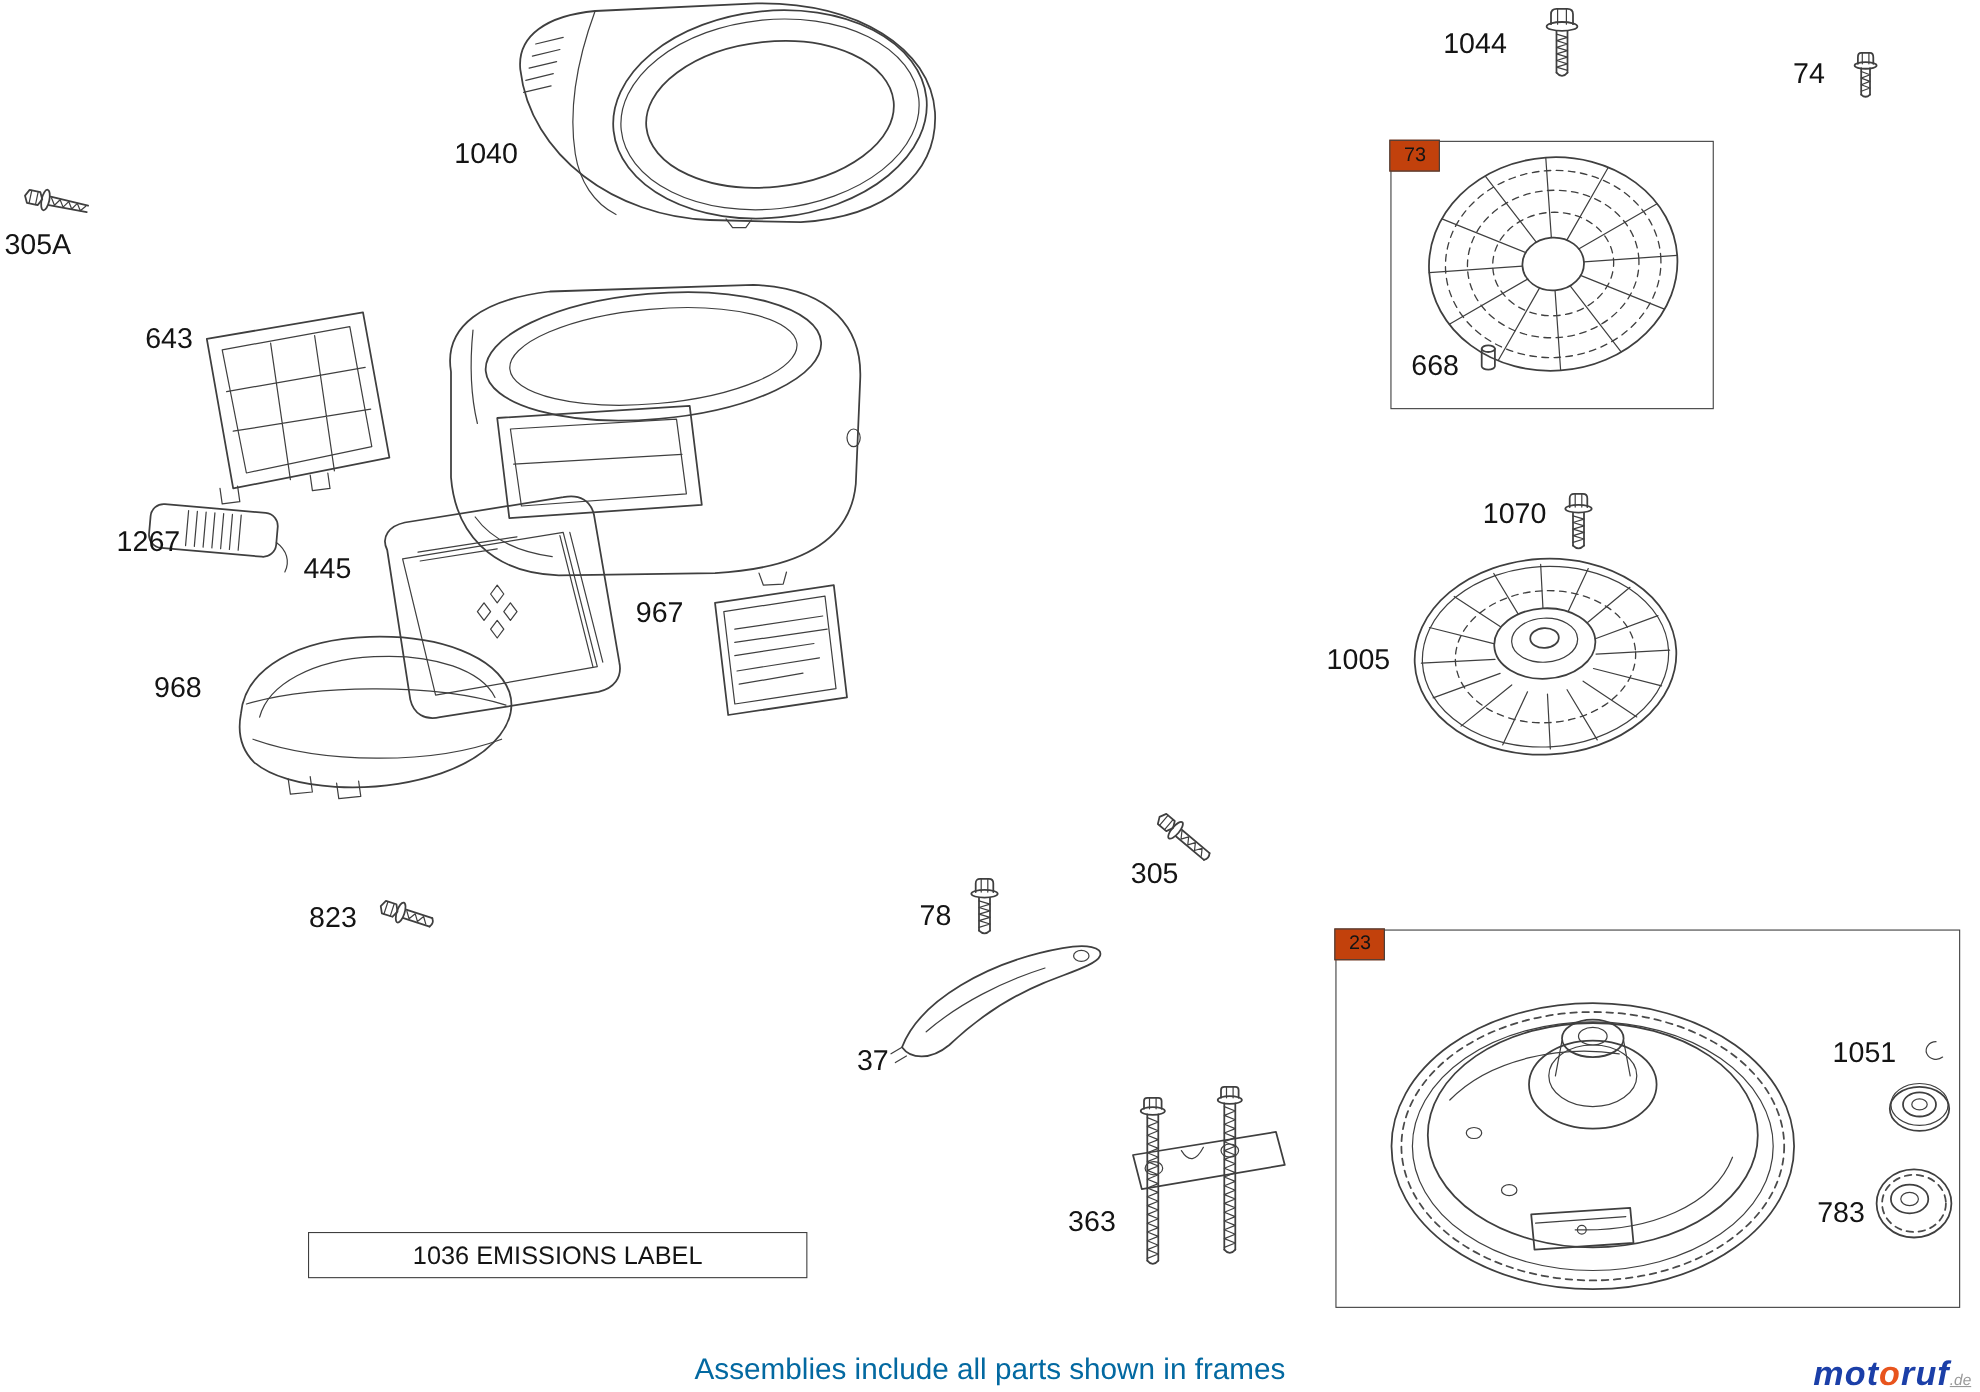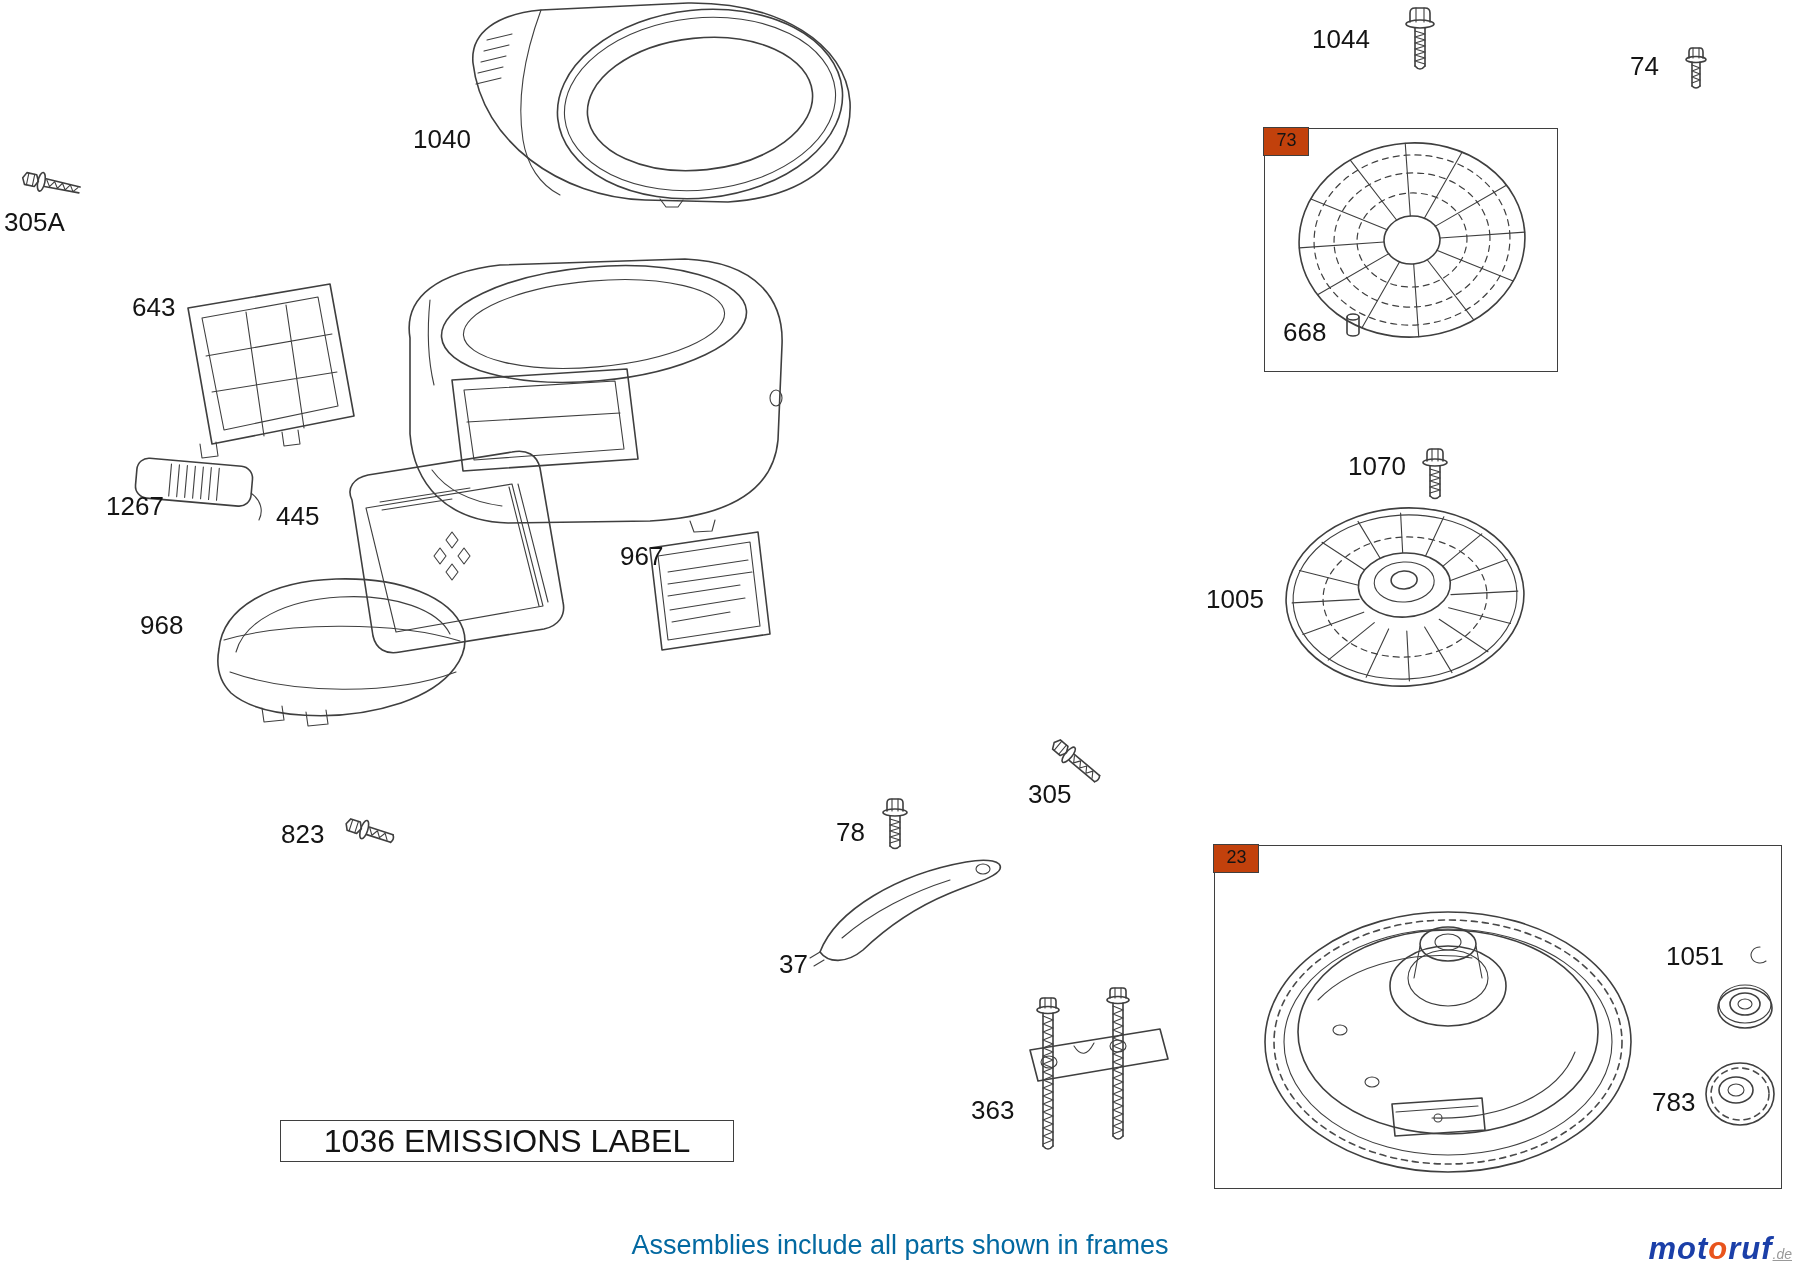--- a/index.html
+++ b/index.html
@@ -18,21 +18,21 @@
     position:absolute; font-size:26px; color:#141414; white-space:nowrap; line-height:1.1;
   }
   .frame { position:absolute; border:1.6px solid #3f3f3f; background:transparent; }
   .frame-tag {
     position:absolute; top:-1.6px; left:-1.6px; border:1.6px solid #3f3f3f;
     background:#c2410c; padding:2px 12px 4px; font-size:18px; color:#141414;
   }
   .emissions {
     position:absolute; left:280px; top:1120px; width:452px; height:40px;
     border:1.6px solid #3f3f3f; display:flex; align-items:center; justify-content:center;
-    font-size:32px; color:#141414;
+    font-size:23px; color:#141414;
   }
   .footer-note {
     position:absolute; left:0; top:1230px; width:100%; text-align:center;
     font-size:27px; color:#0369a1;
   }
   .logo {
     position:absolute; left:1580px; top:1231px; width:212px; text-align:right;
     font-style:italic; font-weight:bold; font-size:31px; color:#1b3fa8; letter-spacing:1px;
   }
   .logo .o   { color:#e8541d; }
@@ -266,23 +266,23 @@
   <div class="frame" style="left:1214px; top:845px; width:566px; height:342px;text-align:right;">
     <div class="frame-tag">23</div>
   </div>
 
   <div class="plabel" style="left:4px;   top:208px;">305A</div>
   <div class="plabel" style="left:413px; top:125px;">1040</div>
   <div class="plabel" style="left:1312px;top:25px;">1044</div>
   <div class="plabel" style="left:1630px;top:52px;">74</div>
   <div class="plabel" style="left:1283px;top:318px;">668</div>
   <div class="plabel" style="left:132px; top:293px;">643</div>
-  <div class="plabel" style="left:106px; top:492px;">1267</div>
+  <div class="plabel" style="left:106px; top:478px;">1267</div>
   <div class="plabel" style="left:276px; top:502px;">445</div>
-  <div class="plabel" style="left:578px; top:542px;margin-left:42px;">967</div>
+  <div class="plabel" style="left:578px; top:542px;">967</div>
   <div class="plabel" style="left:140px; top:595px;margin-top:16px;">968</div>
   <div class="plabel" style="left:1028px;top:780px;">305</div>
   <div class="plabel" style="left:281px; top:820px;">823</div>
   <div class="plabel" style="left:836px; top:818px;">78</div>
   <div class="plabel" style="left:779px; top:950px;">37</div>
   <div class="plabel" style="left:971px; top:1096px;">363</div>
   <div class="plabel" style="left:1348px;top:452px;">1070</div>
   <div class="plabel" style="left:1206px;top:585px;">1005</div>
   <div class="plabel" style="left:1666px;top:942px;">1051</div>
   <div class="plabel" style="left:1652px;top:1088px;">783</div>

